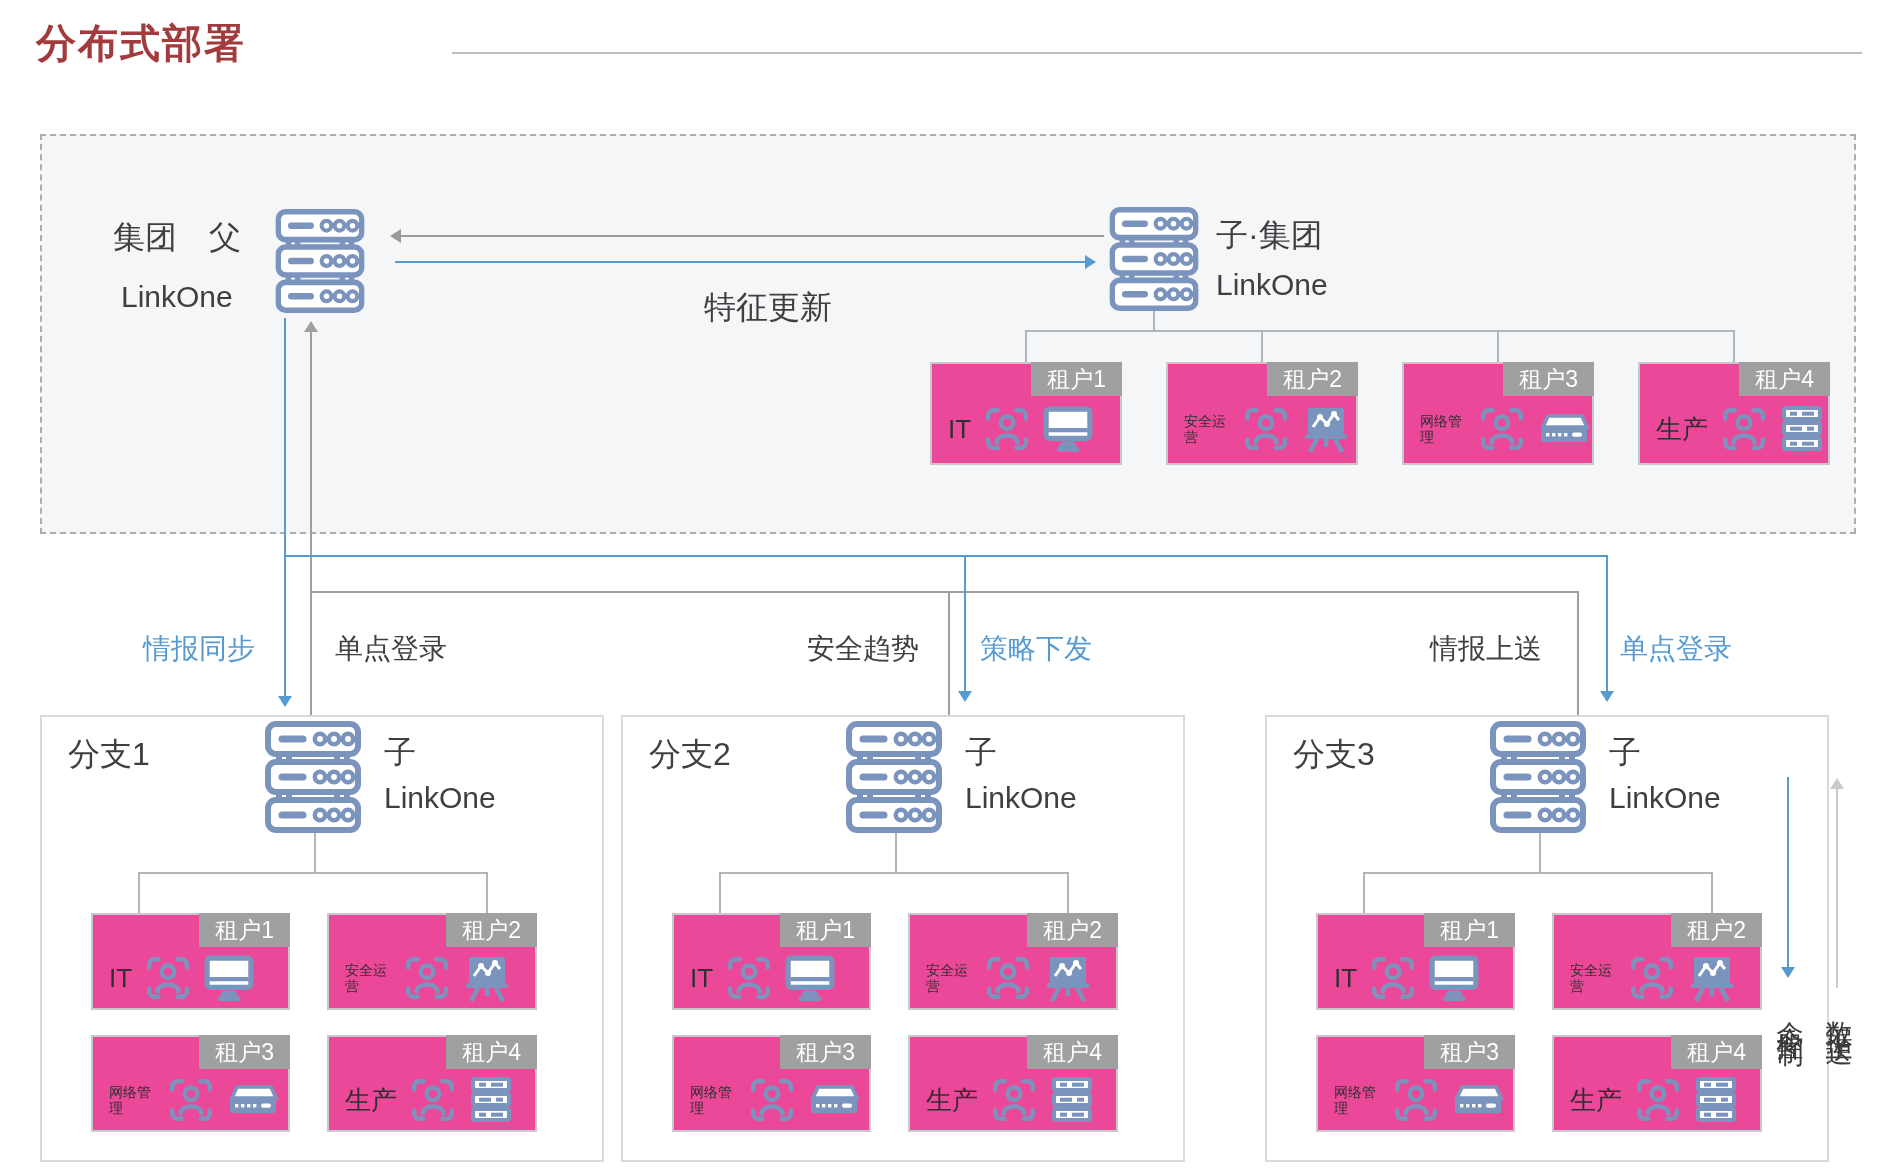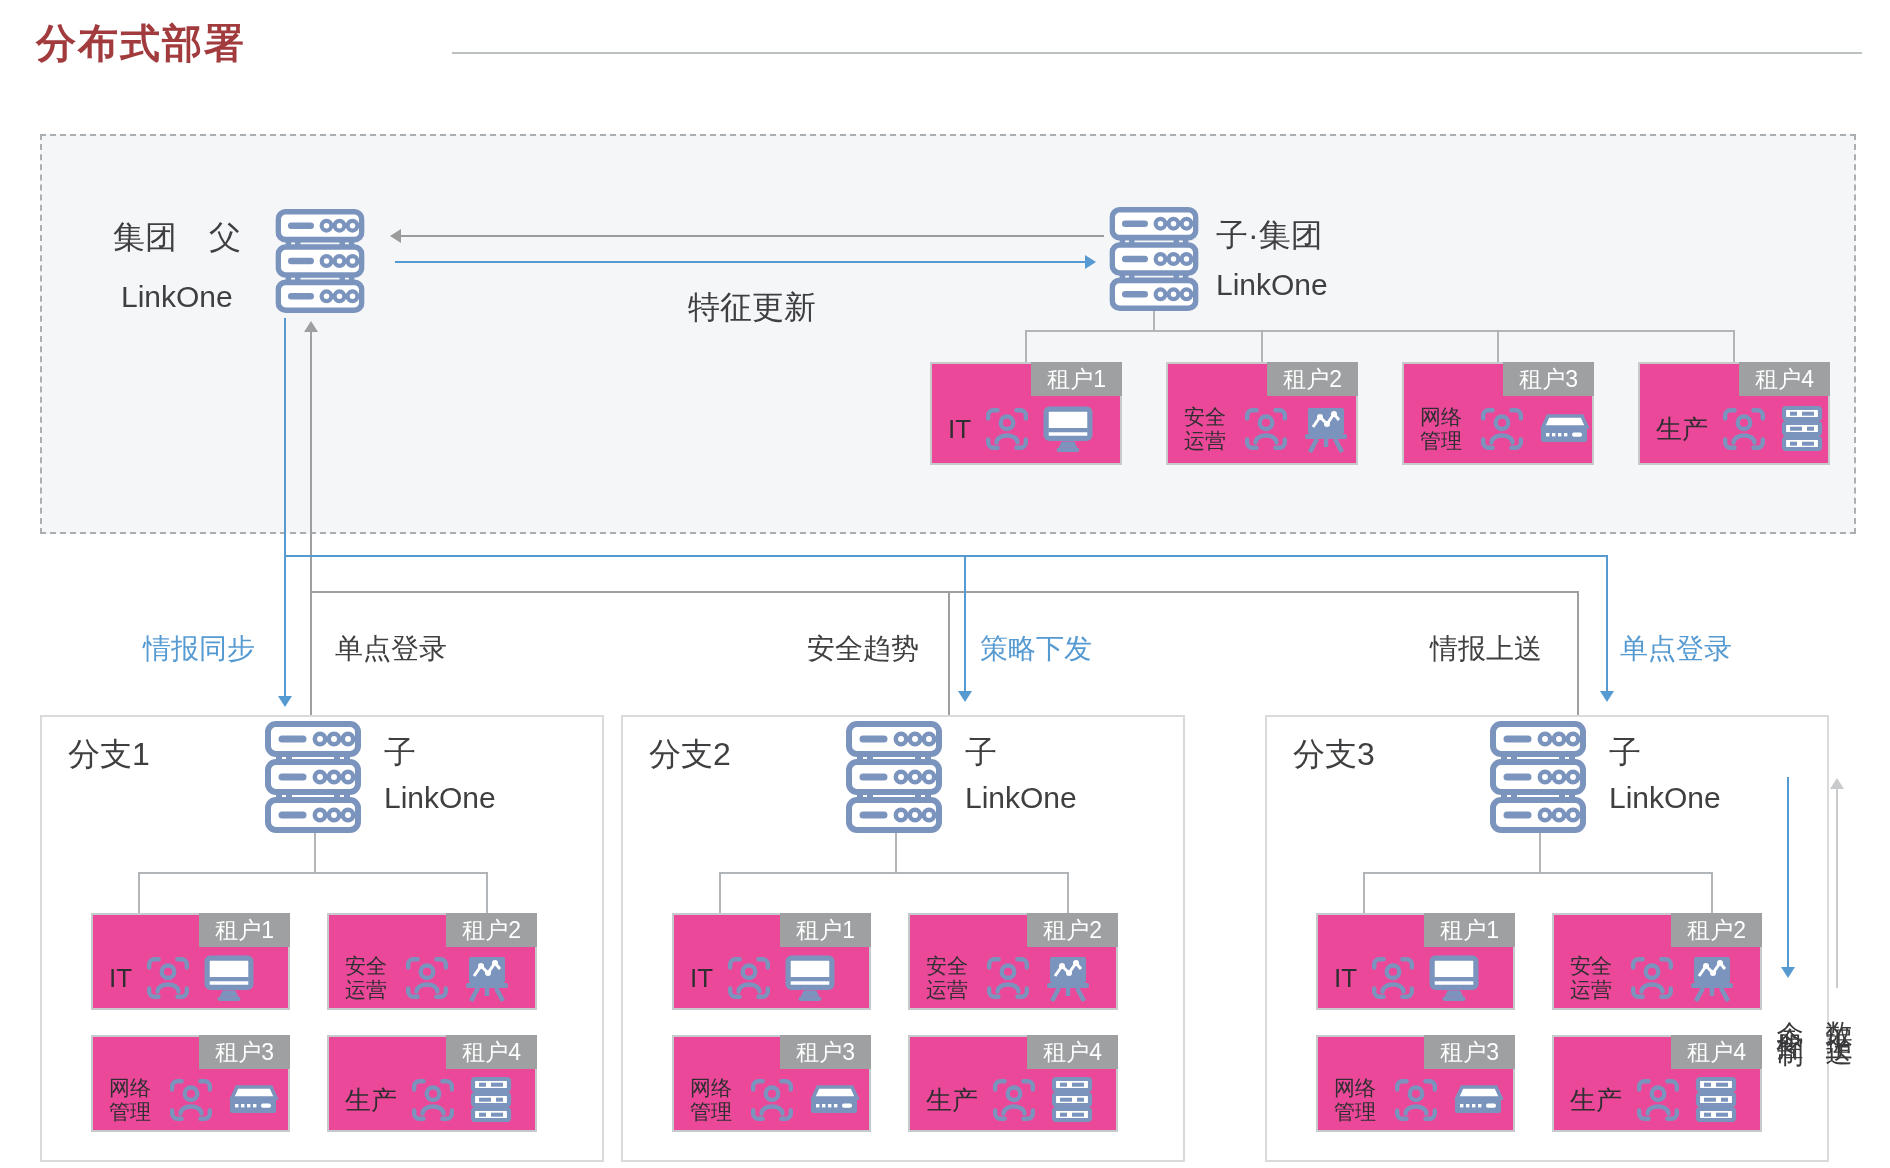--- a/index.html
+++ b/index.html
@@ -36,21 +36,21 @@
   
   .branch{position:absolute;top:715px;width:564px;height:447px;background:#ffffff;
           border:2px solid #D8DADC;box-sizing:border-box;}
   
   .tenant{position:absolute;background:#ec4899;border:2px solid #C7CACC;box-sizing:border-box;}
   .tenant .tag{position:absolute;top:-2px;right:-2px;height:34px;padding:0 16px;
                background:#9EA0A1;color:#ffffff;font-size:23px;line-height:34px;}
   .trow{position:absolute;left:16px;top:36px;right:6px;height:58px;
         display:flex;align-items:center;gap:13px;}
   .tlabel{font-size:26px;color:#2F2F31;flex:0 0 auto;}
-  .tlabel.small{font-size:21px;line-height:1.15;width:46px;white-space:normal;}
+  .tlabel.small{font-size:14px;line-height:1.15;width:46px;white-space:normal;}
   .ic{flex:0 0 auto;display:block;}
   
   .vtext{position:absolute;writing-mode:vertical-rl;font-size:27px;letter-spacing:6px;color:#3A3A3C;top:1000px;}
 </style>
 </head>
 <body>
 
 <svg width="0" height="0" style="position:absolute" aria-hidden="true">
   <defs>
     <symbol id="sym-server" viewBox="0 0 96 112">
@@ -146,21 +146,21 @@
 <svg class="abs" style="left:1106px;top:207px;" width="96" height="104" viewBox="0 0 96 112">
     <use href="#sym-server"></use>
   </svg>
 <div class="t28" style="left:1216px;top:214px;">子·集团</div>
 <div class="t30" style="left:1216px;top:268px;">LinkOne</div>
 
 <div class="lh" style="left:397px;top:235px;width:707px;background:#9B9B9B;"></div>
 <div class="ar ar-left-gray" style="left:390px;top:229px;"></div>
 <div class="lh blue" style="left:395px;top:261px;width:692px;"></div>
 <div class="ar ar-right-blue" style="left:1085px;top:255px;"></div>
-<div class="t28" style="left:688px;top:286px;">特征更新</div>
+<div class="t28" style="left:704px;top:286px;">特征更新</div>
 
 <div class="lv tree" style="left:1153px;top:311px;height:20px;"></div>
 <div class="lh tree" style="left:1025px;top:330px;width:710px;"></div>
 <div class="lv tree" style="left:1025px;top:330px;height:33px;"></div>
 <div class="lv tree" style="left:1261px;top:330px;height:33px;"></div>
 <div class="lv tree" style="left:1497px;top:330px;height:33px;"></div>
 <div class="lv tree" style="left:1733px;top:330px;height:33px;"></div>
 
 <div class="tenant" style="left:930px;top:362px;width:192px;height:103px;">
   <div class="tag">租户1</div>

